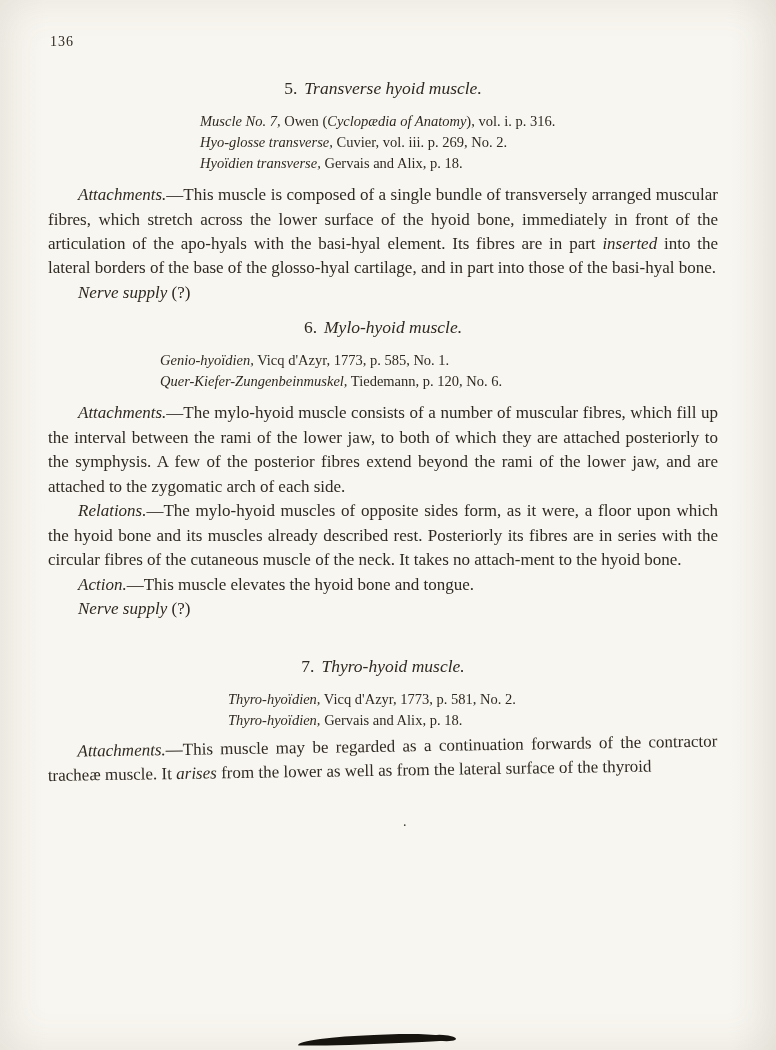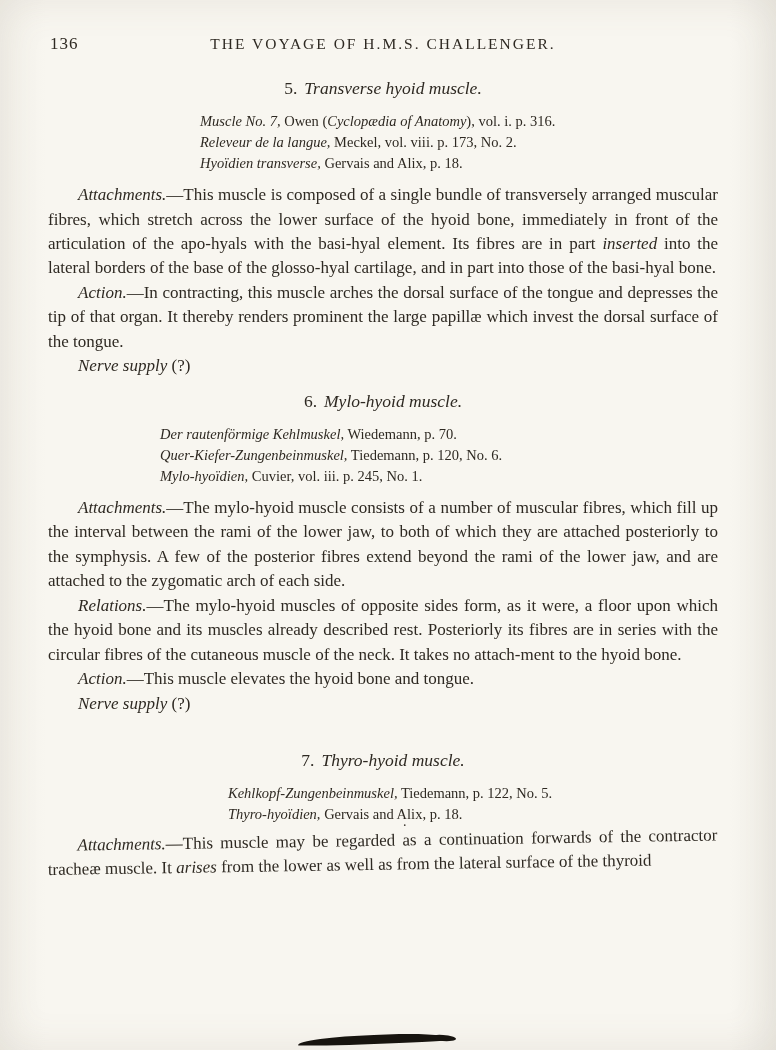--- a/index.html
+++ b/index.html
@@ -12,21 +12,21 @@
     box-shadow: inset 0 0 40px rgba(120,110,90,0.12);
     color:#2e2922;
     font-family:"Liberation Serif","DejaVu Serif",serif;
     box-sizing:border-box;
     padding:34px 58px 0 48px;
     overflow:hidden;
   }
   .page-header { position:relative; height:24px; margin-bottom:4px; }
   .page-number {
     position:absolute; left:2px; top:0;
-    font-size:17px; letter-spacing:1px;
+    font-size:14px; letter-spacing:1px;
   }
   .running-title {
     display:block; text-align:center;
     font-size:15.5px; letter-spacing:2px;
     padding-top:1px;
   }
   .section-heading {
     text-align:center;
     font-size:17.5px; font-weight:normal;
     margin:20px 0 12px 0;
@@ -77,60 +77,57 @@
     transform:rotate(4deg);
   }
 </style>
 </head>
 <body>
 
 <div class="page">
 
   <header class="page-header">
     <span class="page-number">136</span>
-    <span class="running-title">THE VOYAGE OF H.M.S. CHALLENGER.</span>
   </header>
 
   <section>
     <h2 class="section-heading">
       <span class="heading-number">5.</span><i class="heading-title">Transverse hyoid muscle.</i>
     </h2>
     <div class="citations cites-s5">
       <p class="citation"><i>Muscle No. 7,</i><span> Owen (</span><i>Cyclopædia of Anatomy</i><span>), vol. i. p. 316.</span></p>
-      <p class="citation"><i>Releveur de la langue,</i><span> Meckel, vol. viii. p. 173, No. 2.</span></p>
+      <p class="citation"><i>Hyo-glosse transverse,</i><span> Cuvier, vol. iii. p. 269, No. 2.</span></p>
       <p class="citation"><i>Hyoïdien transverse,</i><span> Gervais and Alix, p. 18.</span></p>
     </div>
     <p class="body-para"><i>Attachments.</i><span>—This muscle is composed of a single bundle of transversely arranged muscular fibres, which stretch across the lower surface of the hyoid bone, immediately in front of the articulation of the apo-hyals with the basi-hyal element. Its fibres are in part </span><i>inserted</i><span> into the lateral borders of the base of the glosso-hyal cartilage, and in part into those of the basi-hyal bone.</span></p>
-    <p class="body-para"><i>Action.</i><span>—In contracting, this muscle arches the dorsal surface of the tongue and depresses the tip of that organ. It thereby renders prominent the large papillæ which invest the dorsal surface of the tongue.</span></p>
     <p class="body-para short"><i>Nerve supply</i><span> (?)</span></p>
   </section>
 
   <section>
     <h2 class="section-heading h6">
       <span class="heading-number">6.</span><i class="heading-title">Mylo-hyoid muscle.</i>
     </h2>
     <div class="citations cites-s6">
-      <p class="citation"><i>Der rautenförmige Kehlmuskel,</i><span> Wiedemann, p. 70.</span></p>
+      <p class="citation"><i>Genio-hyoïdien,</i><span> Vicq d'Azyr, 1773, p. 585, No. 1.</span></p>
       <p class="citation"><i>Quer-Kiefer-Zungenbeinmuskel,</i><span> Tiedemann, p. 120, No. 6.</span></p>
-      <p class="citation"><i>Mylo-hyoïdien,</i><span> Cuvier, vol. iii. p. 245, No. 1.</span></p>
     </div>
     <p class="body-para"><i>Attachments.</i><span>—The mylo-hyoid muscle consists of a number of muscular fibres, which fill up the interval between the rami of the lower jaw, to both of which they are attached posteriorly to the symphysis. A few of the posterior fibres extend beyond the rami of the lower jaw, and are attached to the zygomatic arch of each side.</span></p>
     <p class="body-para"><i>Relations.</i><span>—The mylo-hyoid muscles of opposite sides form, as it were, a floor upon which the hyoid bone and its muscles already described rest. Posteriorly its fibres are in series with the circular fibres of the cutaneous muscle of the neck. It takes no attach-ment to the hyoid bone.</span></p>
     <p class="body-para"><i>Action.</i><span>—This muscle elevates the hyoid bone and tongue.</span></p>
     <p class="body-para short"><i>Nerve supply</i><span> (?)</span></p>
   </section>
 
   <span class="speck">.</span>
 
   <section>
     <h2 class="section-heading h7">
       <span class="heading-number">7.</span><i class="heading-title">Thyro-hyoid muscle.</i>
     </h2>
     <div class="citations cites-s7">
-      <p class="citation"><i>Kehlkopf-Zungenbeinmuskel,</i><span> Tiedemann, p. 122, No. 5.</span></p>
+      <p class="citation"><i>Thyro-hyoïdien,</i><span> Vicq d'Azyr, 1773, p. 581, No. 2.</span></p>
       <p class="citation"><i>Thyro-hyoïdien,</i><span> Gervais and Alix, p. 18.</span></p>
     </div>
     <p class="body-para tilted"><i>Attachments.</i><span>—This muscle may be regarded as a continuation forwards of the contractor tracheæ muscle. It </span><i>arises</i><span> from the lower as well as from the lateral surface of the thyroid</span></p>
   </section>
 
   <div class="ink-smudge"></div>
   <div class="ink-smudge2"></div>
 
 </div>
 

